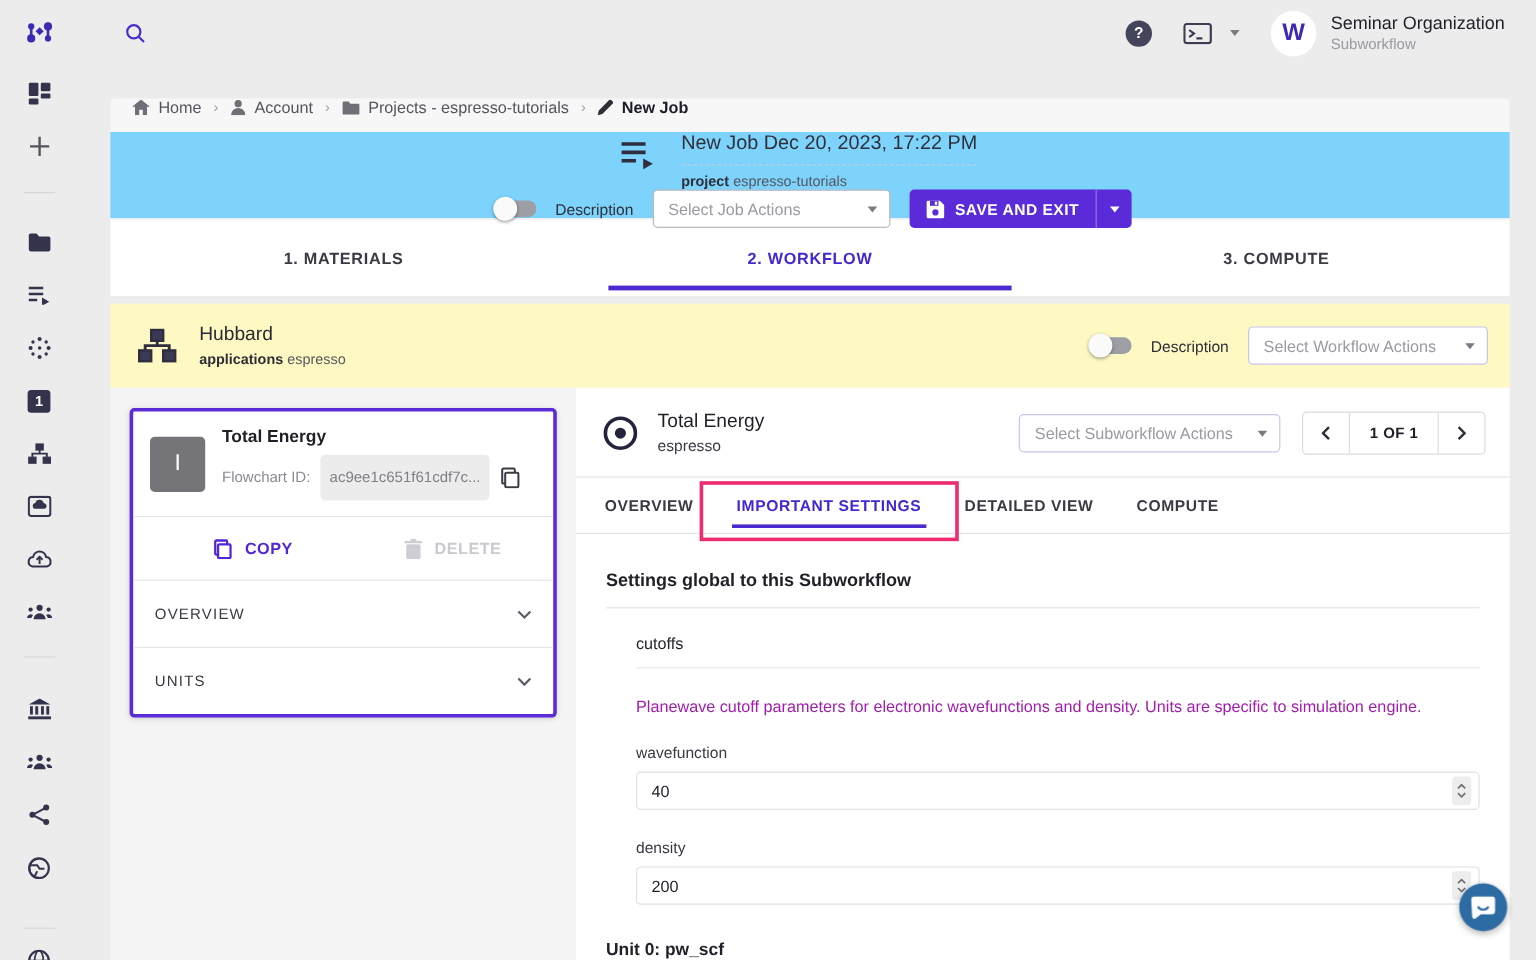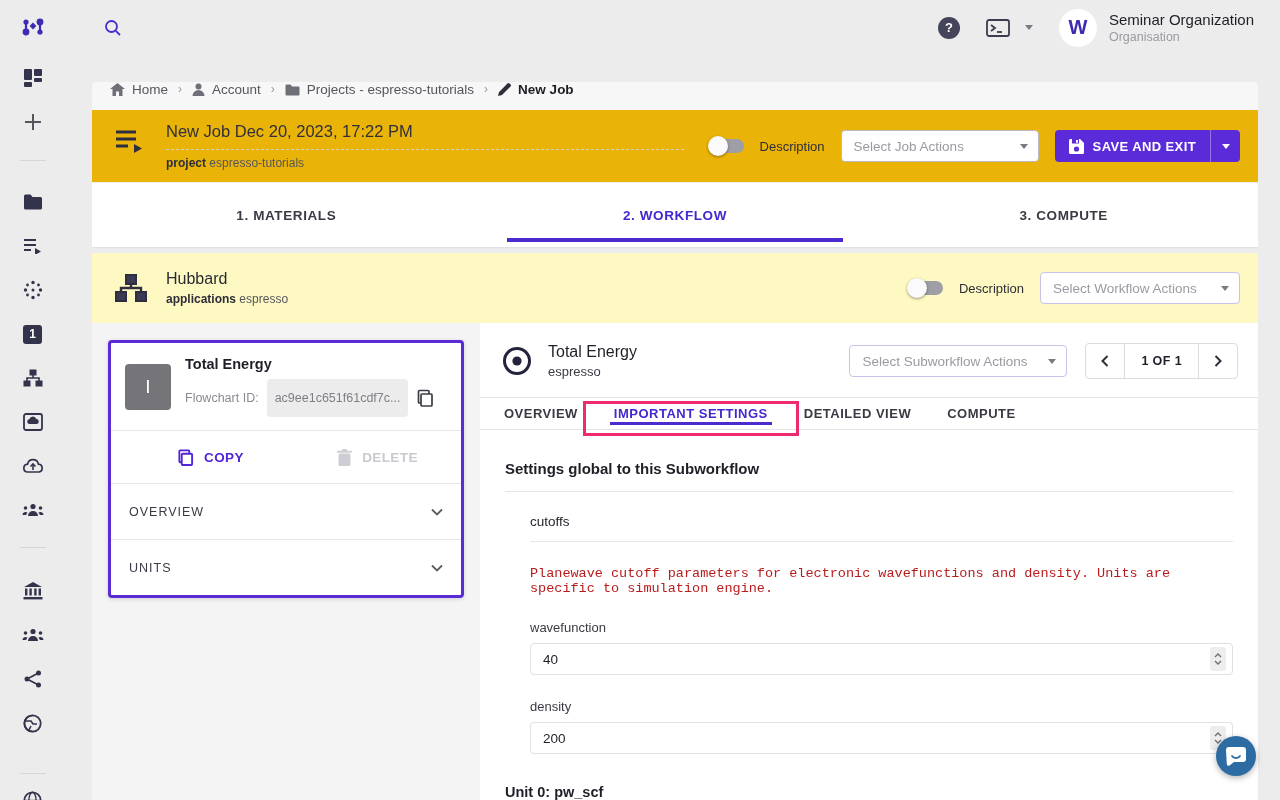--- a/index.html
+++ b/index.html
@@ -31,21 +31,21 @@
   
   .main { position:absolute; left:92px; top:82px; width:1166px; }
 
   .breadcrumb { height:28px; background:#f7f7f7; border-radius:4px 4px 0 0;
     display:flex; align-items:flex-start; padding:0 18px; gap:10px; font-size:13.5px; color:#55555e; }
   .crumb { display:flex; align-items:center; gap:7px; cursor:pointer; color:#55555e; }
   .crumb .ci { color:#6f6f78; display:flex; }
   .crumb.current { color:#1d1d26; font-weight:bold; }
   .crumb-sep { color:#9a9aa2; font-size:12px; }
 
-  .job-header { background:#eab308; height:72px; display:flex; align-items:center; padding:0 18px 0 22px; }
+  .job-header { background:#7dd3fc; height:72px; display:flex; align-items:center; padding:0 18px 0 22px;flex-direction:column; }
   .job-left { display:flex; align-items:flex-start; gap:20px; flex:1; margin-right:24px; }
   .job-title-col { flex:1; }
   .job-title { font-size:16.5px; color:#30303a; padding-bottom:8px; border-bottom:1px dashed #cfcfcf; }
   .job-proj { font-size:12px; margin-top:6px; color:#55555e; }
   .job-proj b { color:#2e2e38; }
   .job-controls { display:flex; align-items:center; gap:16px; }
 
   .toggle { width:36px; height:18px; position:relative; cursor:pointer; }
   .toggle .track { position:absolute; top:2px; left:4px; width:32px; height:14px; border-radius:8px; background:#9e9ea6; }
   .toggle .thumb { position:absolute; top:-1px; left:0; width:20px; height:20px; border-radius:50%;
@@ -120,21 +120,21 @@
     font-size:13px; font-weight:bold; letter-spacing:.5px; color:#3a3a44; cursor:pointer; }
   .sw-tab.active { color:#4527d0; }
   .sw-tab.active::after { content:""; position:absolute; left:14px; right:14px; bottom:4px; height:3px; background:#4b2bd0; }
   .annotation-box { position:absolute; top:3px; bottom:-7px; left:-13px; right:-13px;
     border:3px solid #ee2a70; pointer-events:none; z-index:5; }
 
   .sw-body { padding:30px 25px 0 25px; }
   .sec-title { font-size:15px; font-weight:bold; color:#1f1f28; padding-bottom:14px; border-bottom:1px solid #e4e4e4; }
   .group { margin-left:25px; }
   .group-label { font-size:13.5px; color:#1f1f28; margin-top:22px; padding-bottom:12px; border-bottom:1px solid #e8e8e8; }
-  .group-desc { font-size:13.5px; color:#b91c1c; margin-top:24px;font-family:Liberation Mono, monospace; }
+  .group-desc { font-size:13.5px; color:#a21caf; margin-top:24px; }
   .field-label { font-size:13px; color:#3a3a44; margin-top:24px; }
   .num-field { margin-top:8px; height:32px; border:1px solid #e0e0e0; border-radius:4px; background:#fff;
     display:flex; align-items:center; padding:0 6px 0 12px; }
   .num-field input { border:none; outline:none; flex:1; font-size:13.5px; color:#1f1f28;
     font-family:"Liberation Sans","DejaVu Sans",sans-serif; background:transparent; }
   .spinner { width:16px; height:24px; background:#ededed; border-radius:3px; display:flex;
     flex-direction:column; align-items:center; justify-content:center; gap:2px; cursor:pointer; color:#6f6f78; }
   .unit-title { font-size:14.5px; font-weight:bold; color:#1f1f28; margin-top:30px; }
 
   .chat-fab { position:fixed; right:24px; bottom:24px; width:40px; height:40px; border-radius:50%;
@@ -175,21 +175,21 @@
           <polyline points="5,6 9,9 5,12"></polyline>
             <line x1="11" y1="13" x2="16" y2="13"></line>
         </svg>
       </span>
       <span class="caret"></span>
     </div>
     <div class="org-chip">
       <div class="avatar">W</div>
       <div>
         <div class="org-name">Seminar Organization</div>
-        <div class="org-type">Organisation</div>
+        <div class="org-type">Subworkflow</div>
       </div>
     </div>
   </div>
 </div>
 
 <div class="sidebar">
   <div class="side-item" style="top:8px">
     <span class="icon">
       <svg width="20" height="20" viewBox="0 0 20 20" fill="#33334c">
         <rect x="1" y="1" width="8" height="11" rx="1"></rect>

